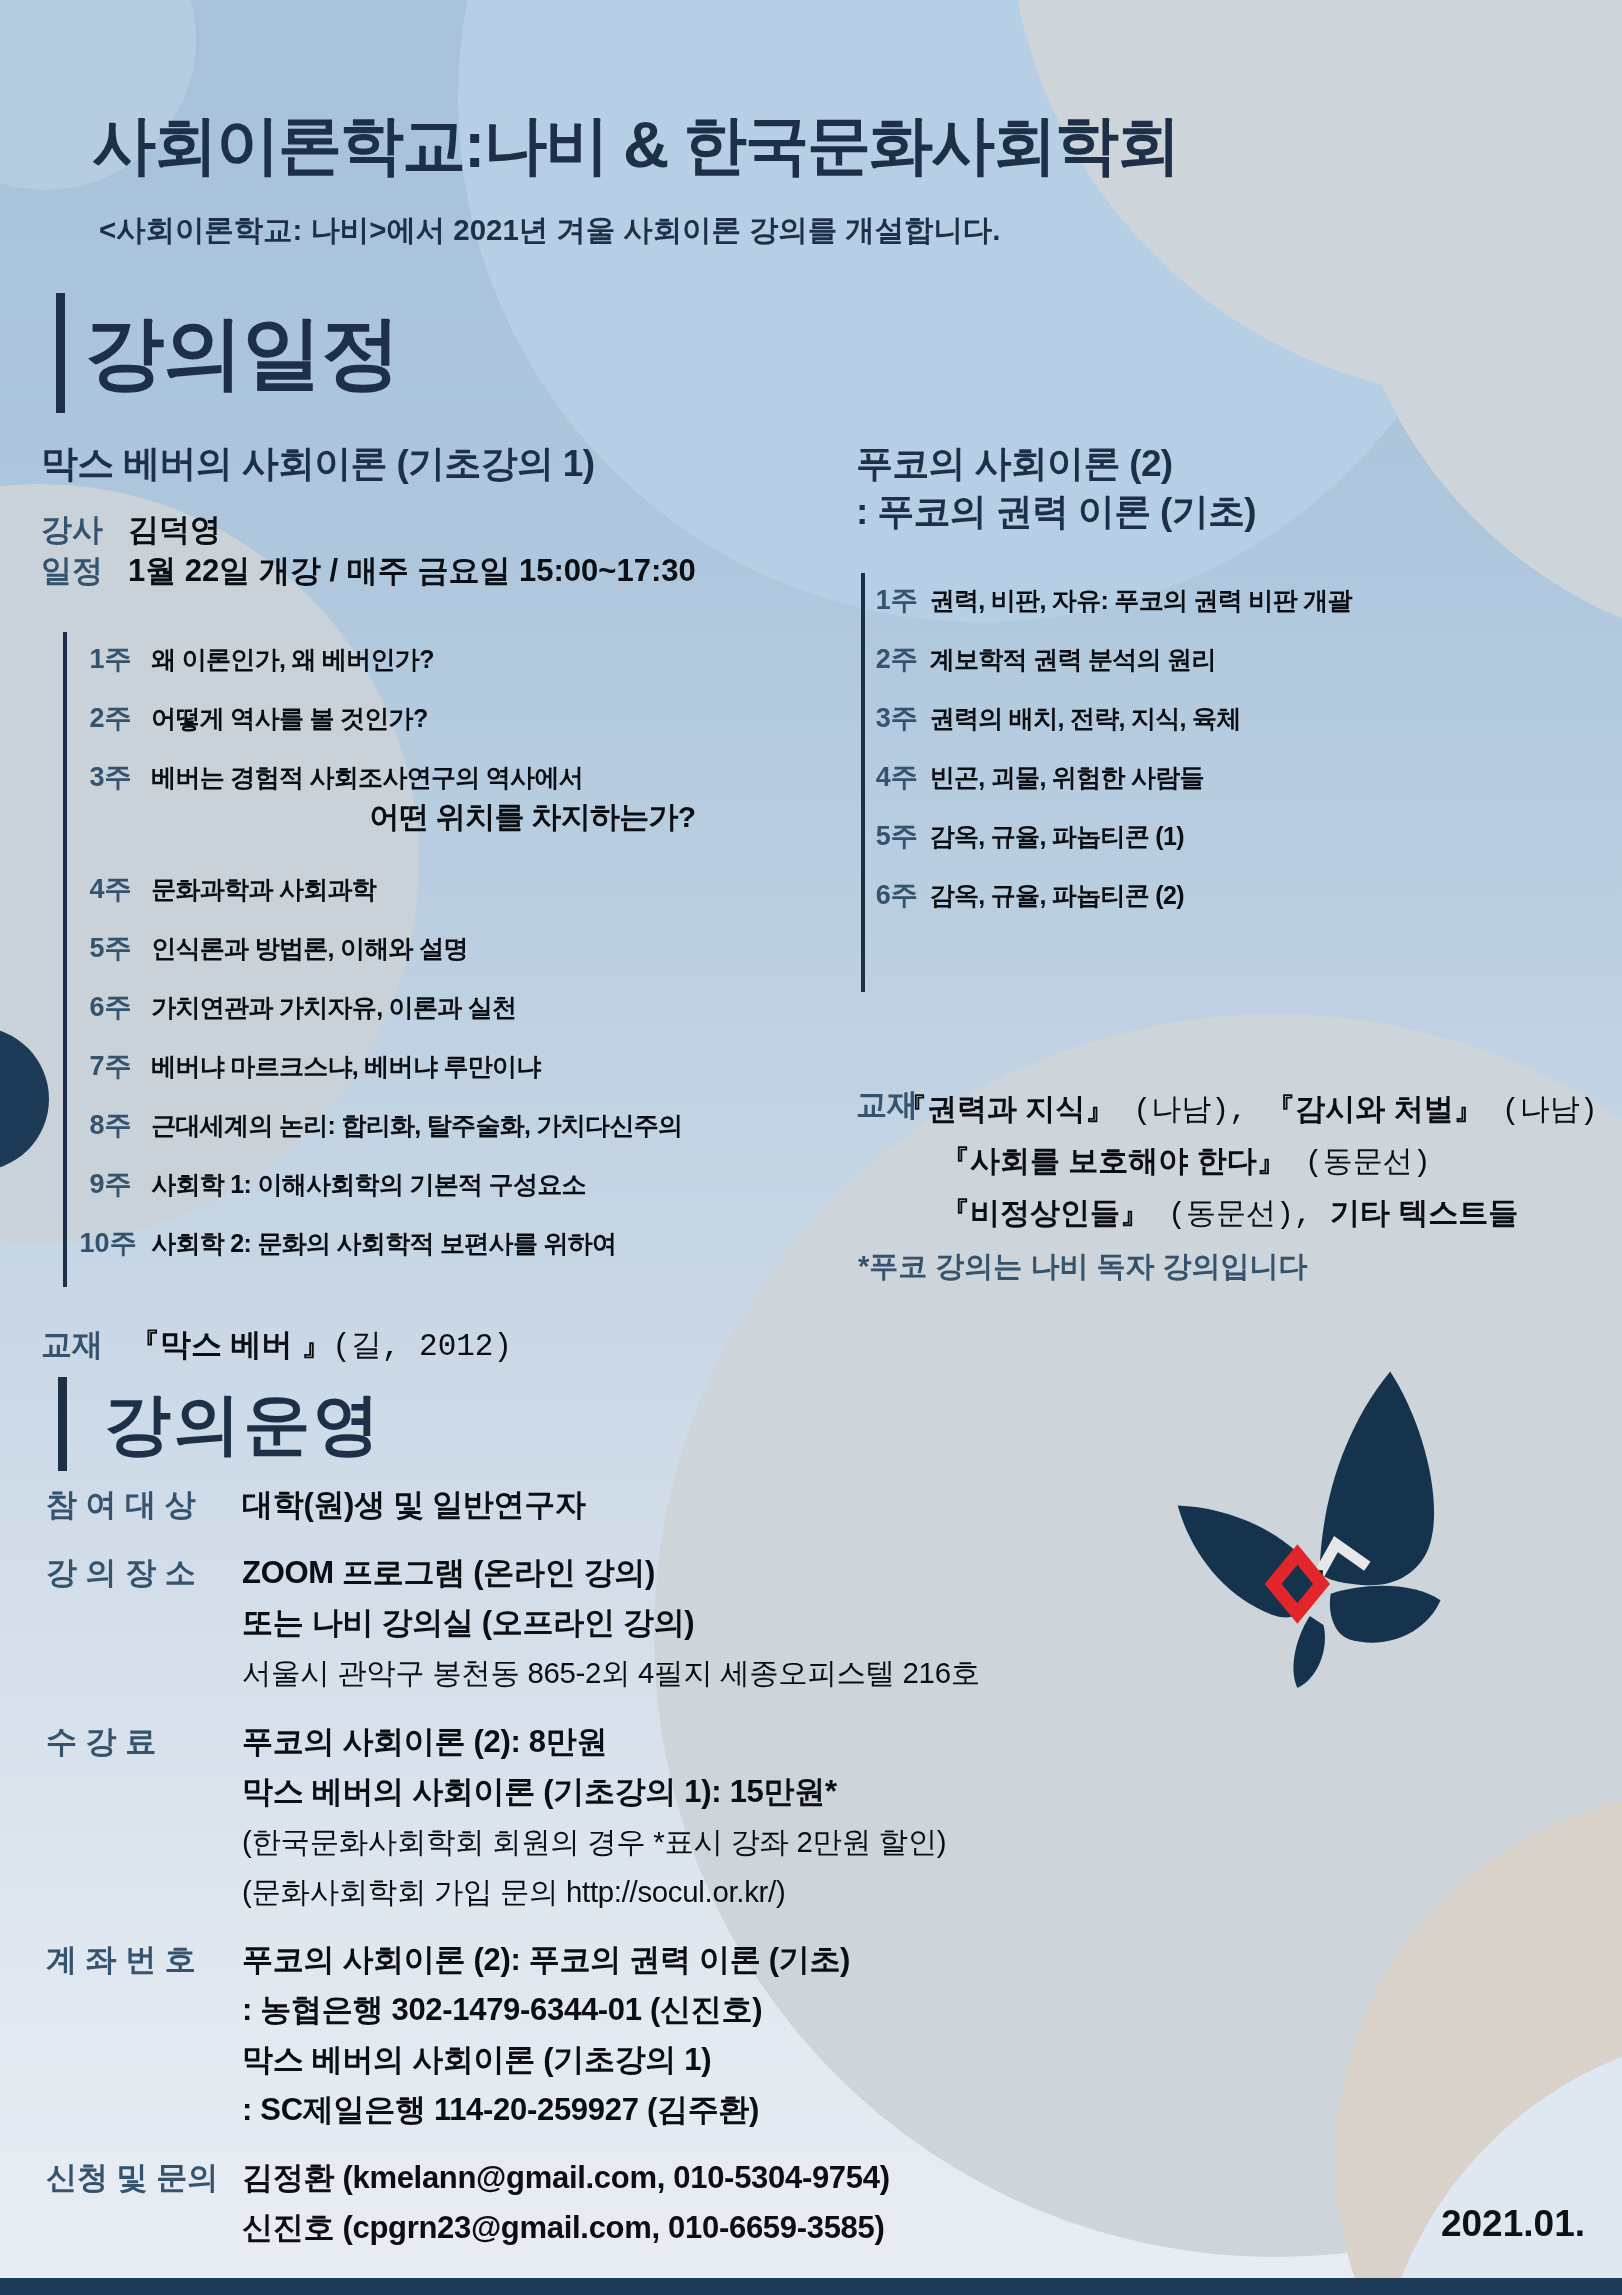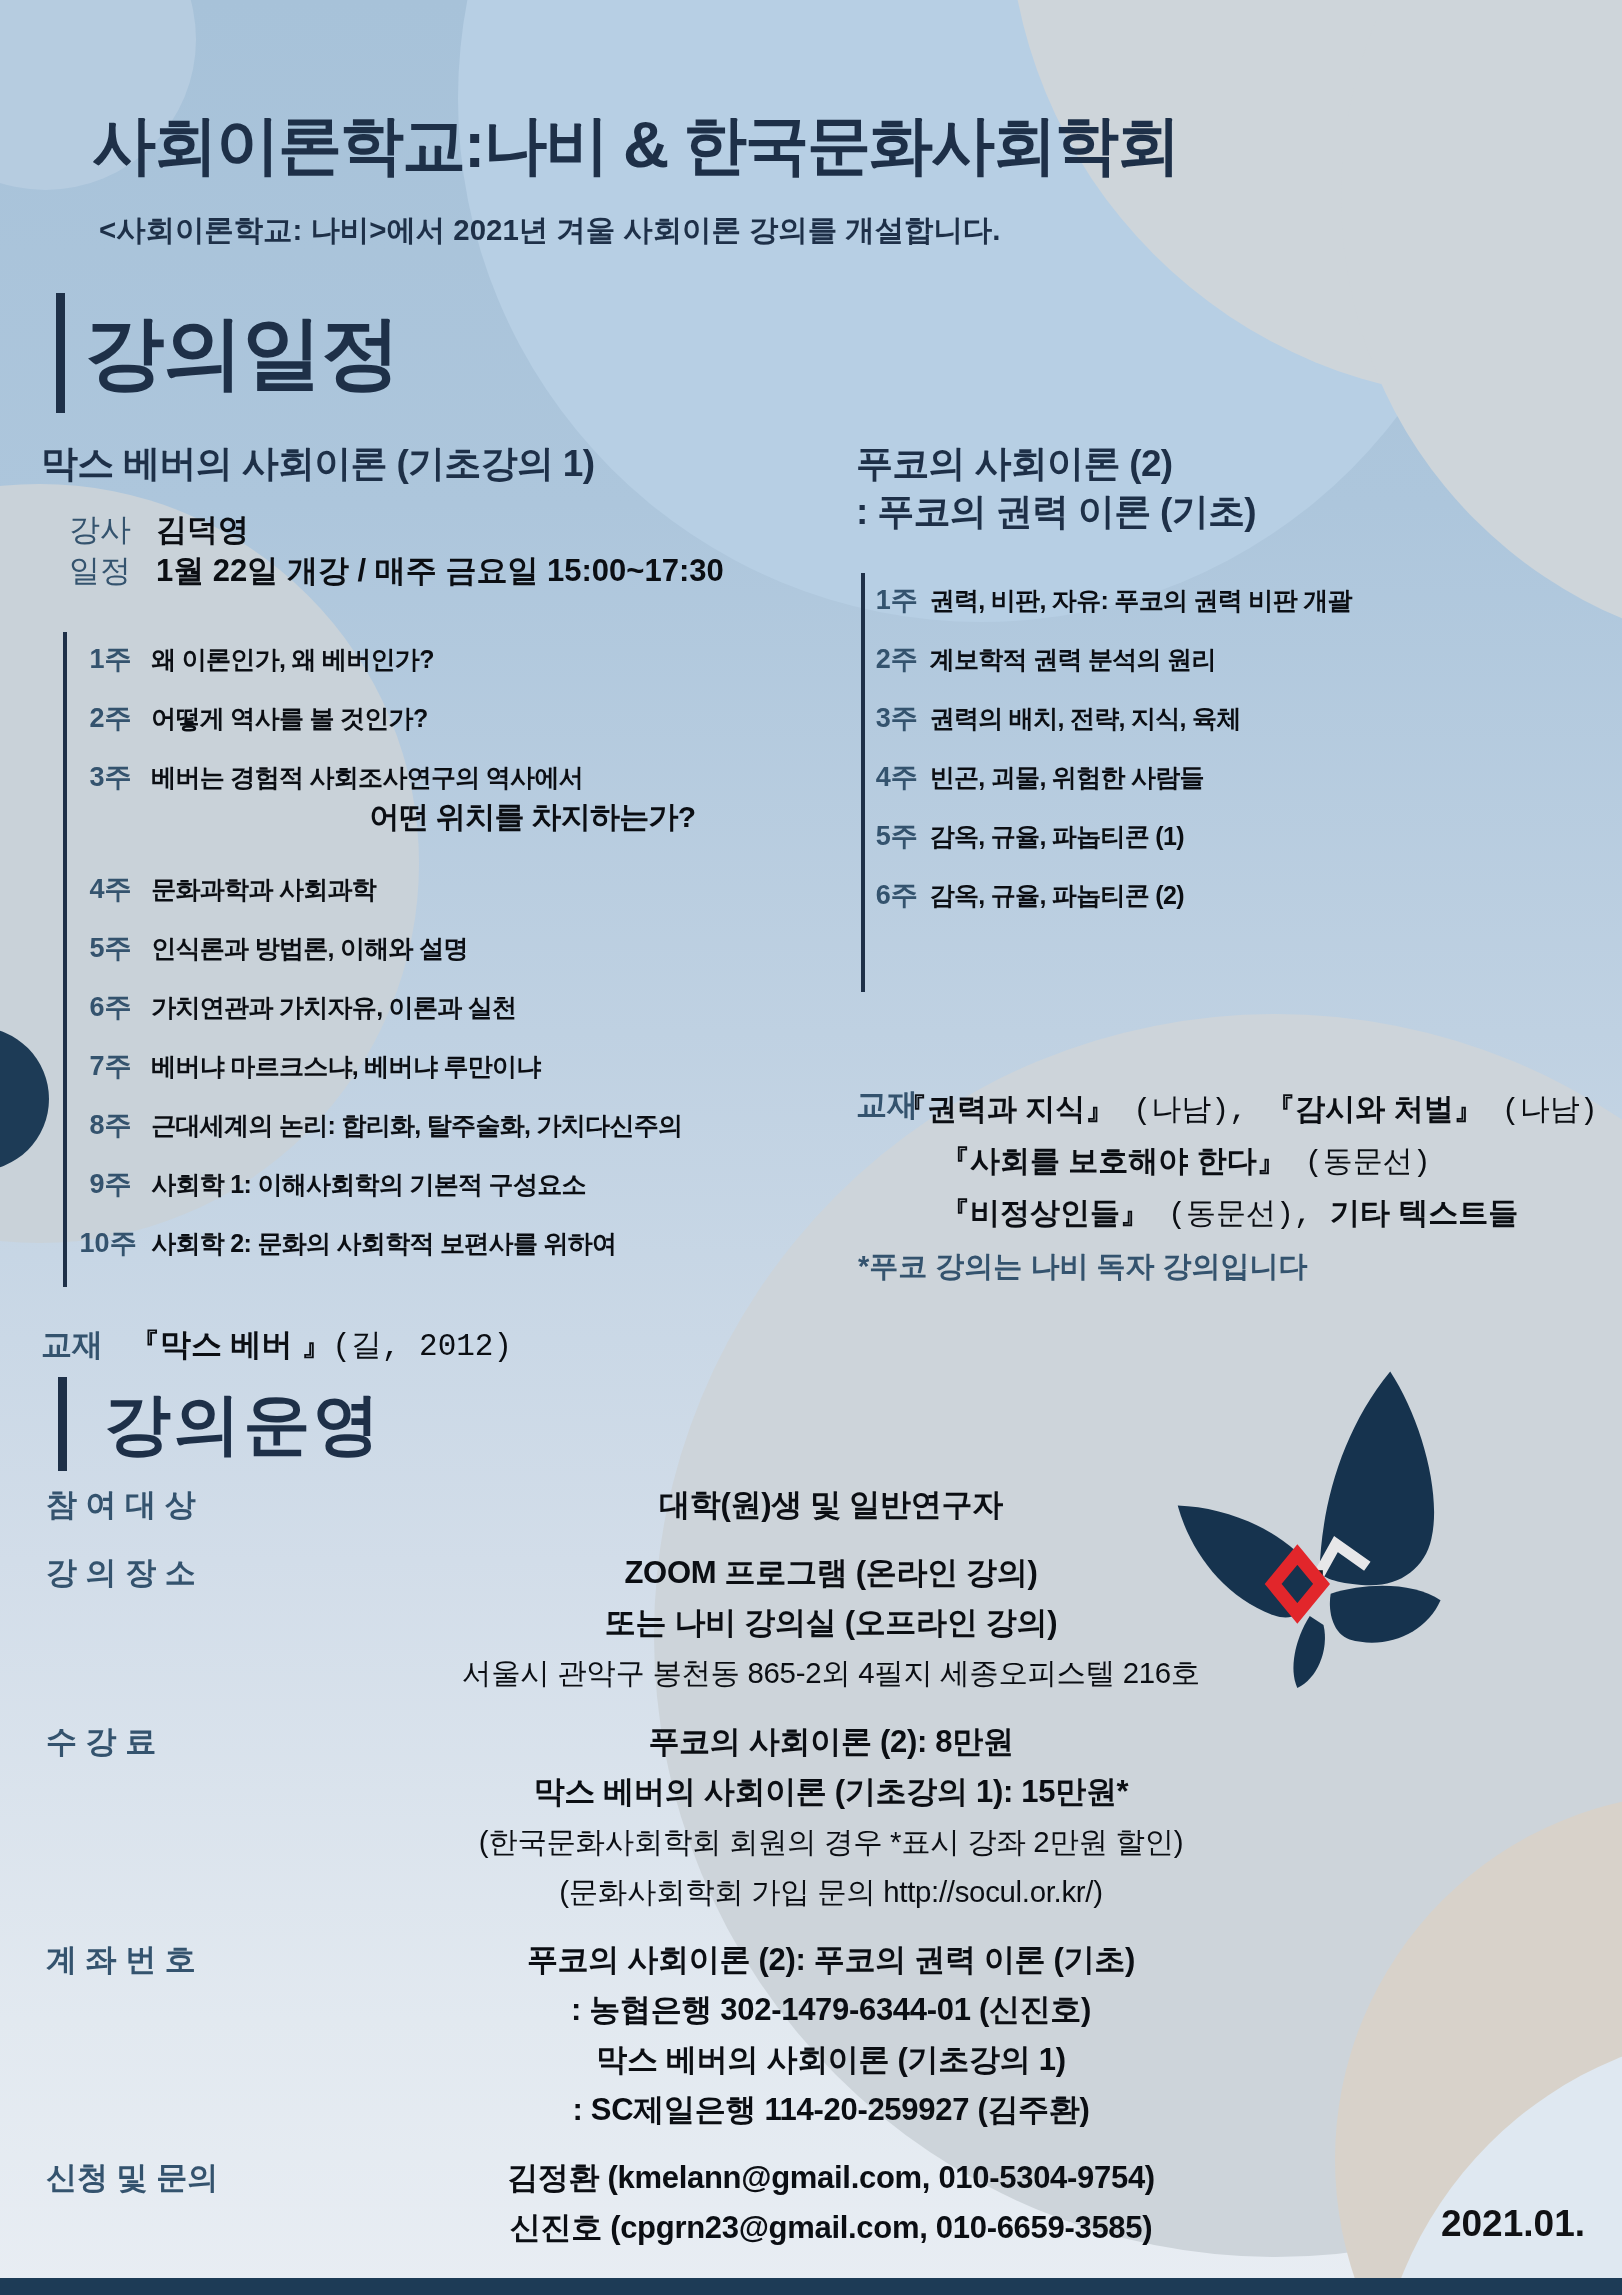--- a/index.html
+++ b/index.html
@@ -29,21 +29,21 @@
   #sched-h .h2{font-size:80px;font-weight:800;line-height:1.5;padding-left:19.6px;color:var(--accent-navy,#1e3048);letter-spacing:-1.3px;}
   #oper-h{left:58px;top:1377px;}
   #oper-h .h2{font-size:67px;font-weight:700;line-height:1.4;padding-left:37px;color:var(--accent-navy,#1e3048);letter-spacing:2.6px;}
 
   .course{width:798px;}
   #course-left{left:41px;top:440px;}
   #course-right{left:856px;top:440px;width:766px;}
   .ctitle{font-size:37px;font-weight:800;color:var(--accent-navy,#1e3048);line-height:48px;letter-spacing:-0.7px;}
   .meta{margin-top:21px;}
   .mrow{line-height:41px;font-size:31px;}
-  .mlabel{font-weight:400;color:var(--label-blue,#34536e);margin-right:25px;margin-left:28px;}
+  .mlabel{font-weight:700;color:var(--label-blue,#34536e);margin-right:25px;}
   .mval{font-weight:700;color:var(--text-black,#0b0e13);}
 
   .weeks{border-left:4.6px solid var(--accent-navy,#1e3048);}
   #weeks-left{margin-left:21.6px;margin-top:41px;padding:9.2px 0 2.6px 13px;}
   #weeks-right{margin-left:5.2px;margin-top:37px;padding:9.2px 0 56px 10.5px;}
   .wk{margin-bottom:22px;white-space:nowrap;}
   .wk.two{margin-bottom:34px;}
   .wno{display:inline-block;width:52px;text-align:right;font-size:27px;font-weight:800;color:var(--label-blue,#34536e);line-height:37px;}
   #weeks-right .wno{width:37px;}
   .wtx{margin-left:19.6px;font-size:25px;font-weight:700;color:var(--text-black,#0b0e13);line-height:37px;letter-spacing:-0.7px;}
@@ -58,21 +58,21 @@
   .tb-right{margin-top:92px;position:relative;padding-left:41px;}
   .tb-right .lbl{position:absolute;left:0;top:0;font-size:31px;font-weight:800;color:var(--label-blue,#34536e);}
   .tbline{font-size:30px;line-height:50px;white-space:nowrap;}
   .tbline.ind{margin-left:43px;}
   .tb-note{margin-left:-39px;margin-top:6.5px;font-size:29px;font-weight:800;color:var(--label-blue,#34536e);}
 
   #op-rows{left:46px;top:1480px;width:1374px;}
   .oprow{display:flex;align-items:flex-start;margin-bottom:18.3px;}
   .oplabel{flex:none;width:196px;font-size:31px;font-weight:800;color:var(--label-blue,#34536e);line-height:50px;white-space:pre;}
   .oplines{flex:1;}
-  .opline{font-size:31px;font-weight:700;color:var(--text-black,#0b0e13);line-height:50px;letter-spacing:-0.3px;white-space:nowrap;text-align:center;}
+  .opline{font-size:31px;font-weight:700;color:var(--text-black,#0b0e13);line-height:50px;letter-spacing:-0.3px;white-space:nowrap;}
   .opline.light{font-weight:400;font-size:29.4px;}
 
   #date-stamp{right:38px;top:2203px;font-size:37px;font-weight:700;color:#101114;}
   #footer-bar{left:0;bottom:0;width:1623px;height:17px;background:var(--footer-navy,#1d3b56);}
   #butterfly{left:1145px;top:1341px;}
 </style>
 </head>
 <body>
 
 <div class="circle c-tm"></div>

